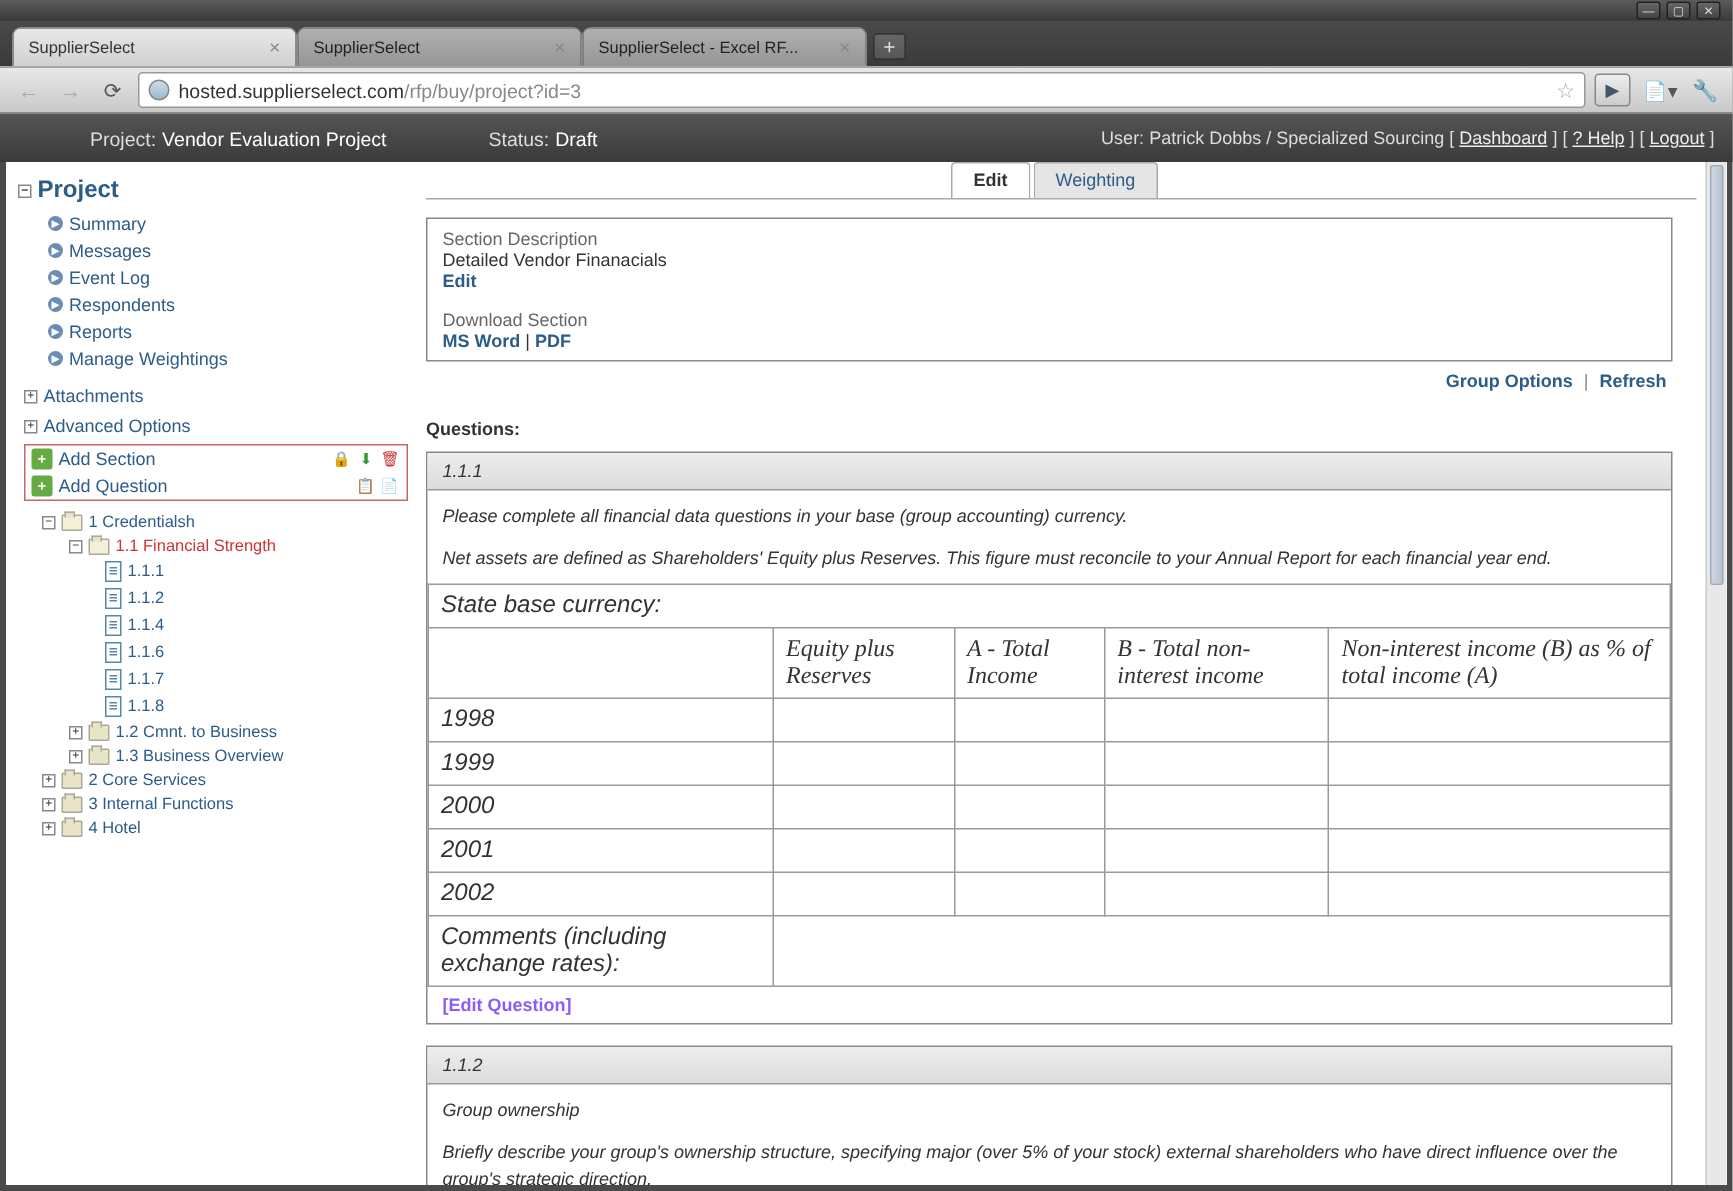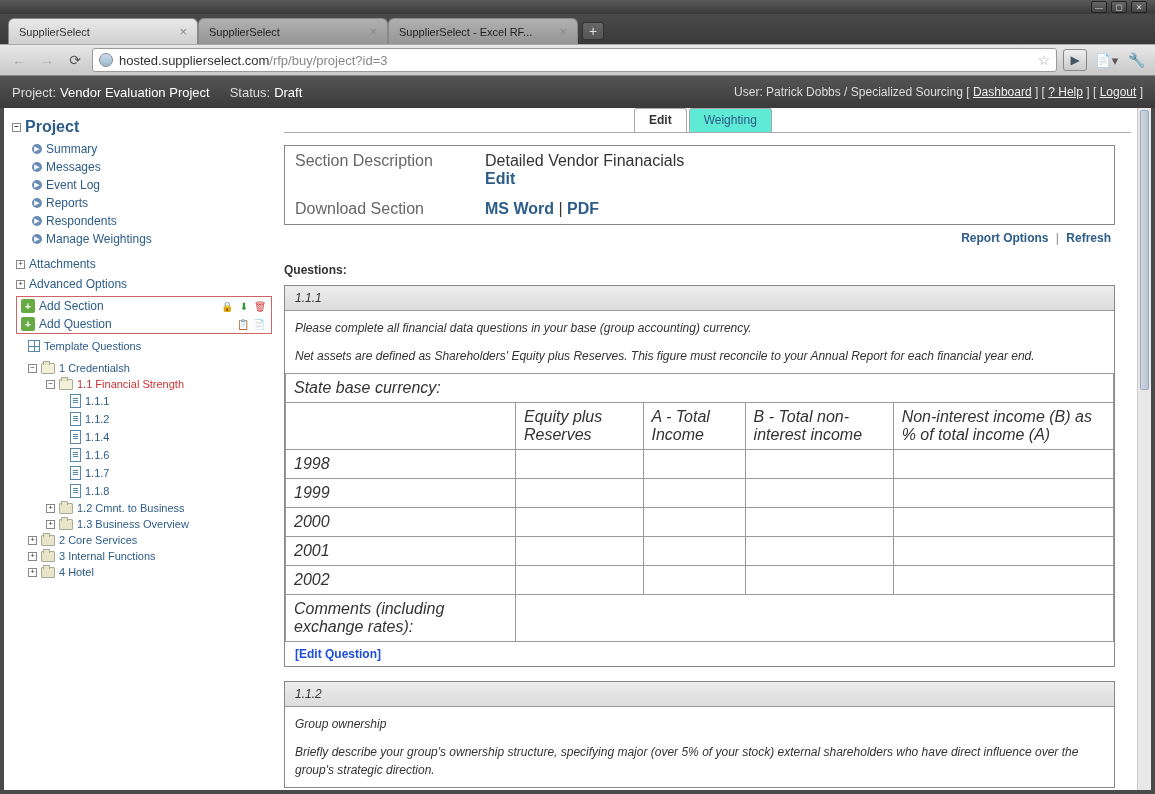--- a/index.html
+++ b/index.html
@@ -24,21 +24,21 @@
 .addr-bar .globe { width: 14px; height: 14px; border: 1px solid #888; border-radius: 50%; margin-right: 6px; background: linear-gradient(#cde,#9bc); }
 .addr-bar .url-host { color: #333; }
 .addr-bar .url-path { color: #888; }
 .addr-bar .star { margin-left: auto; color: #aaa; font-size: 14px; }
 .play-btn { width: 24px; height: 22px; border: 1px solid #888; border-radius: 3px; background: linear-gradient(#eee,#ccc); display:flex;align-items:center;justify-content:center; color:#456;}
 .page-btn { width: 28px; display:flex;align-items:center;justify-content:center;color:#555; font-size:13px;}
 .wrench-btn { width: 20px; }
 
 
 .proj-bar { position: absolute; top: 76px; left: 0; right: 0; height: 32px; background: linear-gradient(#555,#3a3a3a); color: #fff; display: flex; align-items: center; padding: 0 12px; font-size: 13px; }
-.proj-bar .label { color: #ddd; margin-right: 4px; }
+.proj-bar .label { color: #ddd; margin-right: 4px; margin-left: 48px; }
 .proj-bar .value { color: #fff; font-weight: normal; margin-right: 20px; }
 .proj-bar .right { margin-left: auto; font-size: 12px; color: #ddd; }
 .proj-bar .right a { color: #eee; }
 .proj-bar .right .user-lbl { color: #ddd; }
 
 
 .content-area { position: absolute; top: 108px; left: 4px; right: 4px; bottom: 4px; background: #fff; display: flex; }
 .sidebar { width: 280px; padding: 10px 8px; border-right: none; overflow-y: auto; }
 .main-panel { flex: 1; padding: 0; overflow-y: auto; position: relative; background: #fff; }
 
@@ -64,51 +64,51 @@
 .grid-ico::after{content:'';position:absolute;top:0;bottom:0;left:50%;width:1px;background:#58a;}
 
 .subtree-1 { padding-left: 16px; margin-top:4px;}
 .subtree-2 { padding-left: 18px; }
 .subtree-4 { padding-left: 24px; }
 .tree-line { display:flex; align-items:center; gap:4px; padding:2px 0; font-size:11px; color:#2c5c88; cursor:pointer;}
 .tree-line.active { color: #c33; }
 
 
 .main-tabs { display: flex; margin-top: 0; margin-left: 350px; border-bottom: none; height: 24px; }
-.main-tab { padding: 4px 14px; border: 1px solid #aaa; border-bottom: none; background: #5eead4; font-size: 12px; color: #2c5c88; cursor: pointer; border-top-left-radius:3px; border-top-right-radius:3px; margin-right:2px;}
+.main-tab { padding: 4px 14px; border: 1px solid #aaa; border-bottom: none; background: #e5e5e5; font-size: 12px; color: #2c5c88; cursor: pointer; border-top-left-radius:3px; border-top-right-radius:3px; margin-right:2px;}
 .main-tab.active { background: #fff; font-weight: bold; color:#333;}
 .main-body { border-top: 1px solid #aaa; padding: 12px 16px 20px 0; position:relative;}
 
 .page-heading { font-size: 18px; color: #555; margin: 8px 0 12px 0; font-weight: bold;}
 .page-heading .ital { font-style: italic; }
 
 .desc-box { border: 1px solid #888; width: 100%; }
-.desc-row { display: flex; padding: 6px 10px; font-size: 16px; color: #555;}
+.desc-row { display: flex; padding: 6px 10px; font-size: 12px; color: #555; flex-direction: column;}
 .desc-row .dl { width: 190px; color: #666; }
 .desc-row .dv { flex:1; color: #333; }
 .desc-row .dv a { color: #2c5c88; text-decoration:none; font-weight:bold;}
 
 .right-links { text-align: right; padding: 6px 4px 0 0; }
 .right-links a { color: #2c5c88; font-weight: bold; font-size: 12px; text-decoration:none;}
 .right-links .sep { color: #888; margin: 0 4px;}
 
 .q-label { font-weight: bold; font-size: 12px; color: #333; margin: 18px 0 8px 0;}
 
 .q-box { border: 1px solid #888; margin-bottom: 14px; background:#fff;}
 .q-header { background: linear-gradient(#ededed,#dcdcdc); padding: 5px 10px; font-style: italic; font-size: 12px; color: #333; border-bottom:1px solid #999;}
 .q-body { padding: 8px 10px; font-style: italic; font-size: 12px; color: #333; line-height: 1.5;}
 .q-body p { margin-bottom: 10px;}
 
 .q-table { width: 100%; border-collapse: collapse; font-size: 16px;}
 .q-table th, .q-table td { border: 1px solid #999; padding: 5px 8px; text-align: left; font-style: italic; font-weight:normal; color:#333;}
-.q-table th { background: #fff; }
+.q-table th { background: #fff; font-family: Liberation Serif, serif; }
 .q-table .row-hdr { font-style: italic; }
 
 .edit-q-link { padding: 5px 10px; }
-.edit-q-link a { color: #1d4ed8; font-weight: bold; font-size:12px; text-decoration:none;}
+.edit-q-link a { color: #8b5cf6; font-weight: bold; font-size:12px; text-decoration:none;}
 .scrollbar-fake { position:absolute; right:0; top:0; bottom:0; width:14px; background:#e8e8e8; border-left:1px solid #ccc;}
 .scrollbar-fake .thumb { position:absolute; left:2px; right:2px; top:2px; height:280px; background:linear-gradient(90deg,#d0d8e0,#b8c4d0); border:1px solid #9ab; border-radius:2px;}
 
 </style>
 </head>
 <body>
 
 <div class="window-chrome">
   <div class="win-btn">—</div>
   <div class="win-btn">▢</div>
@@ -175,25 +175,25 @@
       <div class="bullet-item">
           <span class="bullet">▶</span>
           <span>Messages</span>
         </div>
       <div class="bullet-item">
           <span class="bullet">▶</span>
           <span>Event Log</span>
         </div>
       <div class="bullet-item">
           <span class="bullet">▶</span>
+          <span>Respondents</span>
+        </div>
+      <div class="bullet-item">
+          <span class="bullet">▶</span>
           <span>Reports</span>
-        </div>
-      <div class="bullet-item">
-          <span class="bullet">▶</span>
-          <span>Respondents</span>
         </div>
       <div class="bullet-item">
           <span class="bullet">▶</span>
           <span>Manage Weightings</span>
         </div>
 
       <div class="sec-item" style="margin-top:6px;">
         <span class="expander">+</span>
         <span>Attachments</span>
       </div>
@@ -216,24 +216,20 @@
           <span class="add-ico">+</span>
           <span>Add Question</span>
           <span class="act-icons">
             <span class="mini-ico" style="color:#c66;">📋</span>
             <span class="mini-ico" style="color:#c66;">📄</span>
           </span>
         </div>
       </div>
 
       <div class="subtree-1">
-        <div class="tree-line">
-          <span class="grid-ico"></span>
-          <span>Template Questions</span>
-        </div>
         <div class="tree-line" style="margin-top:6px;">
           <span class="expander">−</span>
           <span class="folder-ico open"></span>
           <span>1 Credentialsh</span>
         </div>
         <div class="subtree-2">
           <div class="tree-line active">
             <span class="expander">−</span>
             <span class="folder-ico open"></span>
             <span>1.1 Financial Strength</span>
@@ -317,21 +313,21 @@
           <div class="dl">Download Section</div>
           <div class="dv">
             <a href="#">MS Word</a>
             <span>|</span>
             <a href="#">PDF</a>
           </div>
         </div>
       </div>
 
       <div class="right-links">
-        <a href="#">Report Options</a>
+        <a href="#">Group Options</a>
         <span class="sep">|</span>
         <a href="#">Refresh</a>
       </div>
 
       <div class="q-label">Questions:</div>
 
       <div class="q-box">
         <div class="q-header">1.1.1</div>
         <div class="q-body">
           <p>Please complete all financial data questions in your base (group accounting) currency.</p>

